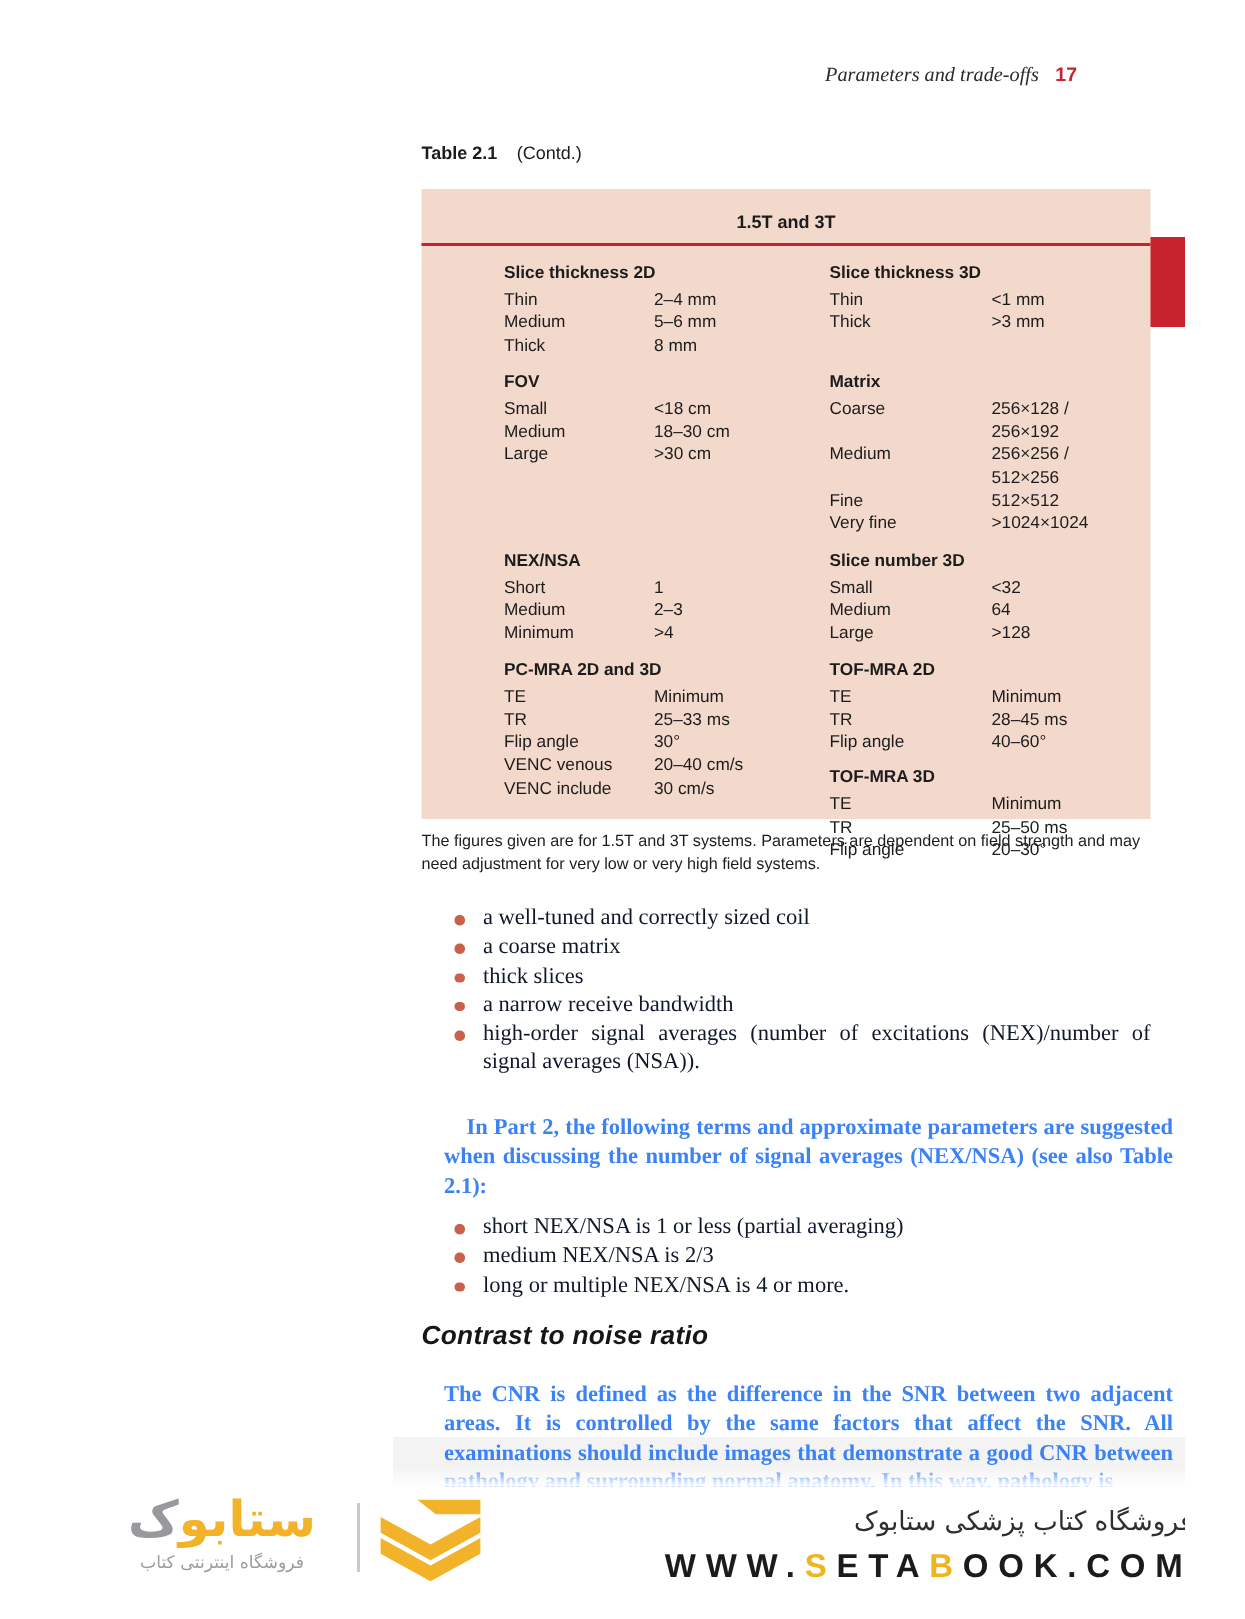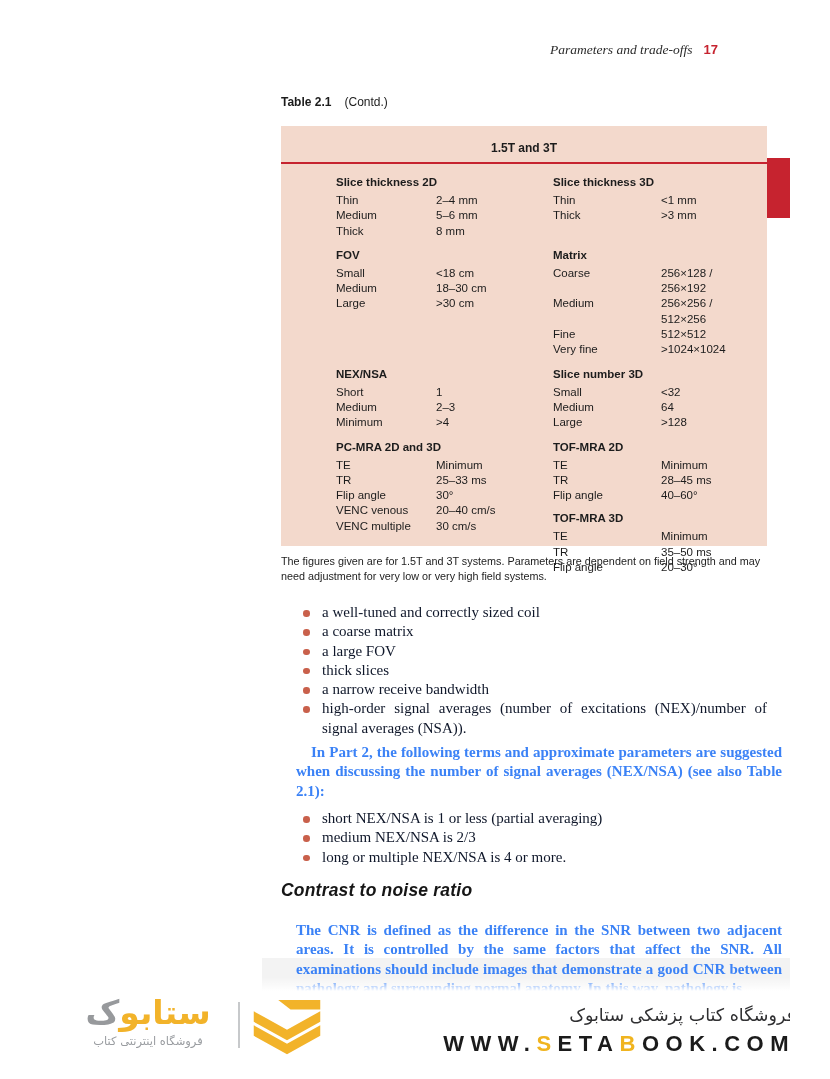--- a/index.html
+++ b/index.html
@@ -227,21 +227,21 @@
                 </div>
                 <div class="t-row">
                   <span class="t-label">Flip angle</span>
                   <span class="t-value">30°</span>
                 </div>
                 <div class="t-row">
                   <span class="t-label">VENC venous</span>
                   <span class="t-value">20–40 cm/s</span>
                 </div>
                 <div class="t-row">
-                  <span class="t-label">VENC multiple</span>
+                  <span class="t-label">VENC include</span>
                   <span class="t-value">30 cm/s</span>
                 </div>
               </div>
             </div>
             <div class="t-cell right">
               <div class="t-section">
                 <div class="t-title">TOF-MRA 2D</div>
                 <div class="t-row">
                   <span class="t-label">TE</span>
                   <span class="t-value">Minimum</span>
@@ -256,38 +256,37 @@
                 </div>
               </div>
               <div class="t-section">
                 <div class="t-title">TOF-MRA 3D</div>
                 <div class="t-row">
                   <span class="t-label">TE</span>
                   <span class="t-value">Minimum</span>
                 </div>
                 <div class="t-row">
                   <span class="t-label">TR</span>
-                  <span class="t-value">35–50 ms</span>
+                  <span class="t-value">25–50 ms</span>
                 </div>
                 <div class="t-row">
                   <span class="t-label">Flip angle</span>
                   <span class="t-value">20–30°</span>
                 </div>
               </div>
             </div>
           </div>
         </div>
     </div>
 
     <div class="table-footnote">The figures given are for 1.5T and 3T systems. Parameters are dependent on field strength and may need adjustment for very low or very high field systems.</div>
 
     <ul class="bullets" id="bullets-snr">
         <li>a well-tuned and correctly sized coil</li>
         <li>a coarse matrix</li>
-        <li>a large FOV</li>
         <li>thick slices</li>
         <li>a narrow receive bandwidth</li>
         <li>high-order signal averages (number of excitations (NEX)/number of signal averages (NSA)).</li>
       </ul>
 
     <p class="para" id="intro-para">In Part 2, the following terms and approximate parameters are suggested when discussing the number of signal averages (NEX/NSA) (see also Table 2.1):</p>
 
     <ul class="bullets" id="bullets-nex">
         <li>short NEX/NSA is 1 or less (partial averaging)</li>
         <li>medium NEX/NSA is 2/3</li>

